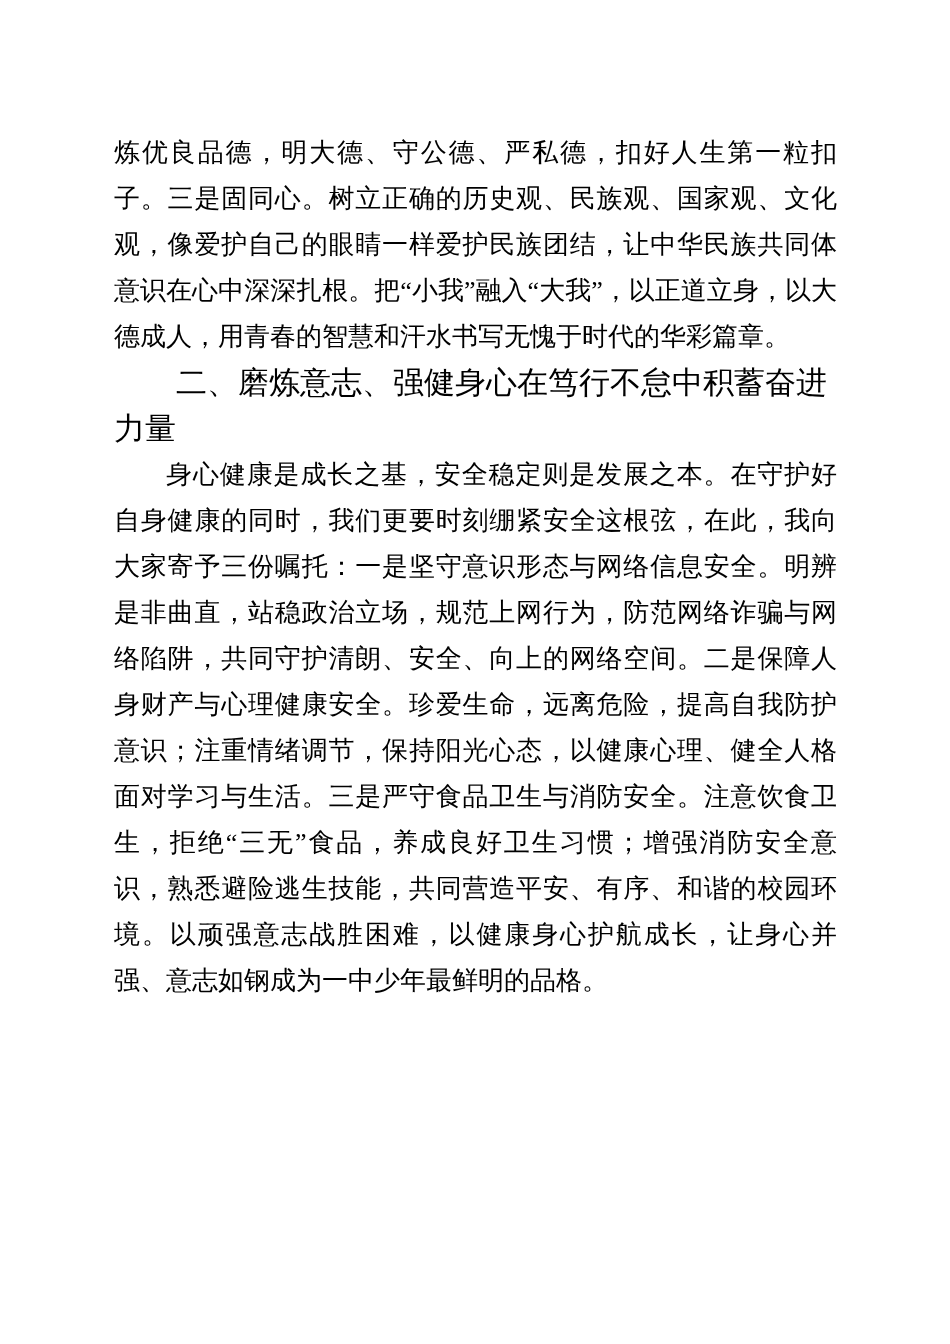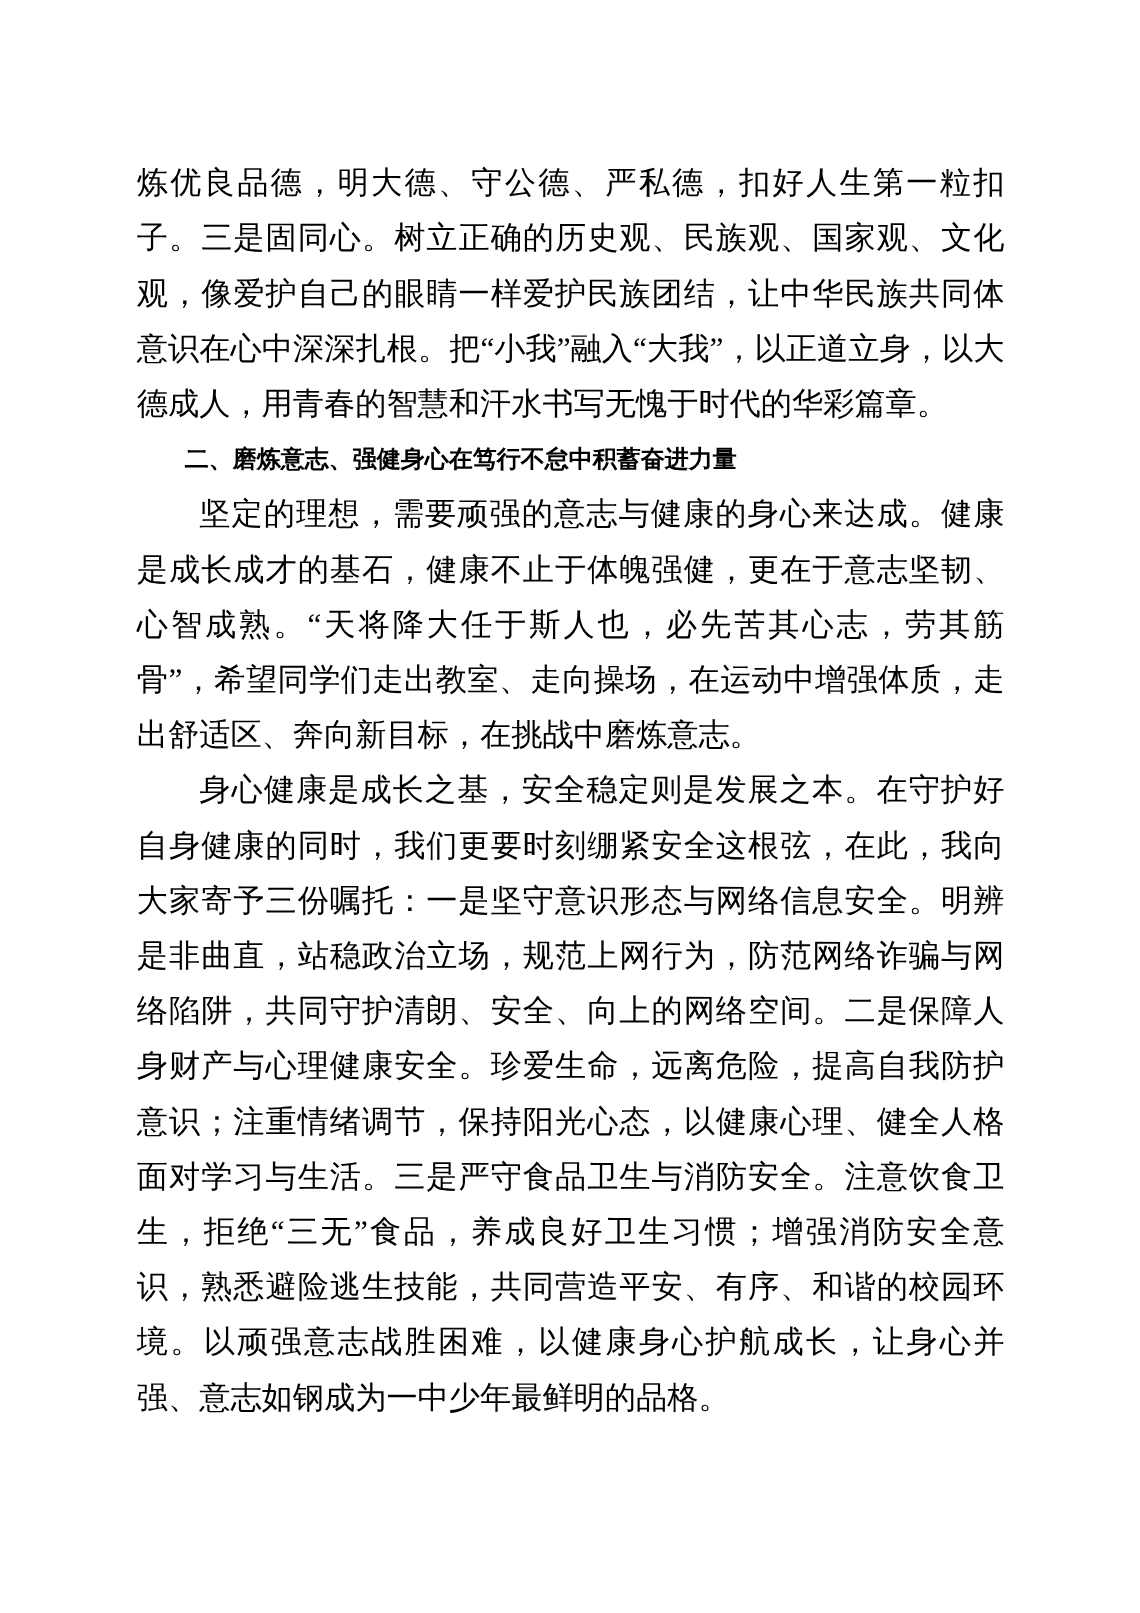--- a/index.html
+++ b/index.html
@@ -28,32 +28,31 @@
     text-align: justify;
     text-justify: inter-character;
     text-indent: 2em;
     color: #000000;
   }
   .para.continuation {
     text-indent: 0;
   }
   .heading {
     margin: 0;
-    font-size: 20px;
+    font-size: 31px;
     line-height: 46px;
-    font-weight: 700;
+    font-weight: 400;
     text-indent: 2em;
     color: #000000;
     font-family: "Liberation Sans", "DejaVu Sans", sans-serif;
   }
 </style>
 </head>
 <body>
 
 <div class="page">
   <p class="para continuation">炼优良品德，明大德、守公德、严私德，扣好人生第一粒扣子。三是固同心。树立正确的历史观、民族观、国家观、文化观，像爱护自己的眼睛一样爱护民族团结，让中华民族共同体意识在心中深深扎根。把“小我”融入“大我”，以正道立身，以大德成人，用青春的智慧和汗水书写无愧于时代的华彩篇章。</p>
 
   <h2 class="heading">二、磨炼意志、强健身心在笃行不怠中积蓄奋进力量</h2>
 
-  <p class="para">坚定的理想，需要顽强的意志与健康的身心来达成。健康是成长成才的基石，健康不止于体魄强健，更在于意志坚韧、心智成熟。“天将降大任于斯人也，必先苦其心志，劳其筋骨”，希望同学们走出教室、走向操场，在运动中增强体质，走出舒适区、奔向新目标，在挑战中磨炼意志。</p>
 
   <p class="para">身心健康是成长之基，安全稳定则是发展之本。在守护好自身健康的同时，我们更要时刻绷紧安全这根弦，在此，我向大家寄予三份嘱托：一是坚守意识形态与网络信息安全。明辨是非曲直，站稳政治立场，规范上网行为，防范网络诈骗与网络陷阱，共同守护清朗、安全、向上的网络空间。二是保障人身财产与心理健康安全。珍爱生命，远离危险，提高自我防护意识；注重情绪调节，保持阳光心态，以健康心理、健全人格面对学习与生活。三是严守食品卫生与消防安全。注意饮食卫生，拒绝“三无”食品，养成良好卫生习惯；增强消防安全意识，熟悉避险逃生技能，共同营造平安、有序、和谐的校园环境。以顽强意志战胜困难，以健康身心护航成长，让身心并强、意志如钢成为一中少年最鲜明的品格。</p>
 </div>
 
 </body></html>

